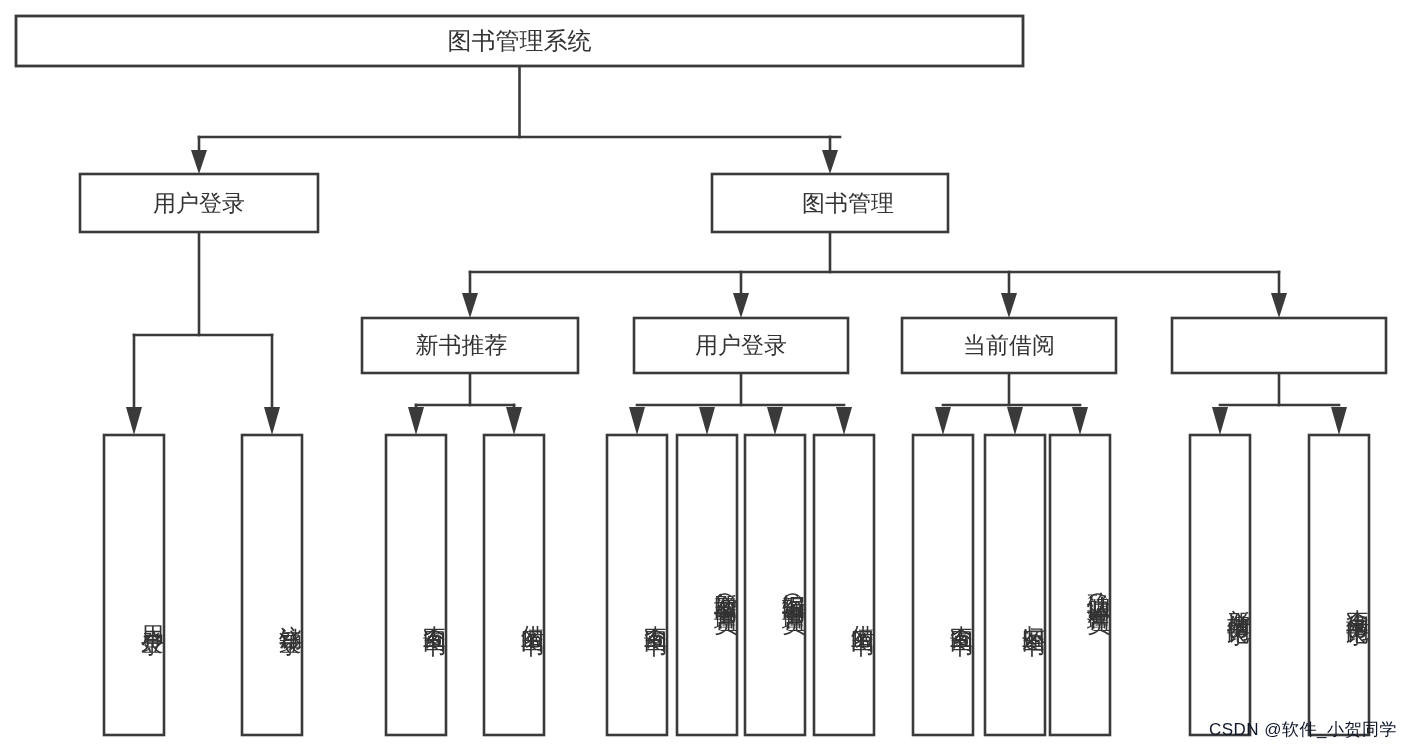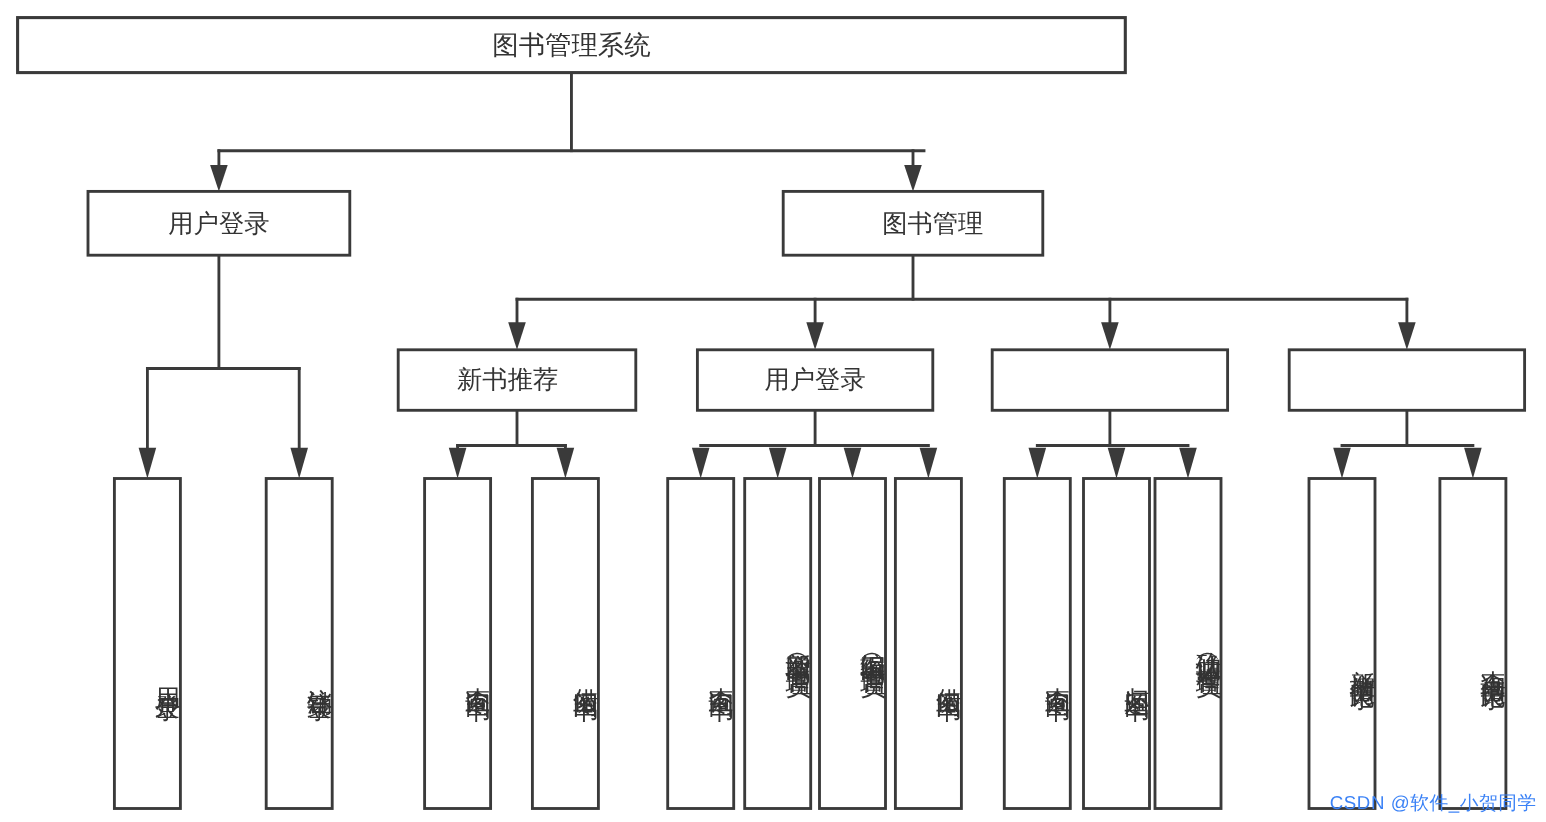--- a/index.html
+++ b/index.html
@@ -68,21 +68,21 @@
     color: #333333;
     white-space: nowrap;
     pointer-events: none;
   }
   .watermark {
     position: absolute;
     right: 8px;
     bottom: 6px;
     font-family: "Liberation Sans", "DejaVu Sans", sans-serif;
     font-size: 17px;
-    color: #3b82f6;
+    color: #0f172a;
     letter-spacing: 0.5px;
     white-space: nowrap;
   }
 </style>
 </head>
 <body>
 
 <div id="diagram-root">
 
   <svg class="diagram" viewBox="0 0 1405 747" xmlns="http://www.w3.org/2000/svg">
@@ -177,20 +177,23 @@
   <div class="hlabel-wrap" style="left:712px; top:174px; width:192px; height:58px; font-size:23px;padding-left:40px;">
     <span>图书管理</span>
   </div>
 
   <div class="hlabel-wrap" style="left:362px; top:318px; width:199px; height:55px; font-size:23px;">
     <span>新书推荐</span>
   </div>
   <div class="hlabel-wrap" style="left:634px; top:318px; width:214px; height:55px; font-size:23px;">
     <span>用户登录</span>
   </div>
+  <div class="hlabel-wrap" style="left:902px; top:318px; width:214px; height:55px; font-size:23px;">
+    <span>当前借阅</span>
+  </div>
 
   <div class="vlabel-wrap" style="left:104px; top:495px; width:60px; height:235px;">
     <span>用户登录</span>
   </div>
   <div class="vlabel-wrap" style="left:242px; top:495px; width:60px; height:235px;">
     <span>注销登录</span>
   </div>
   <div class="vlabel-wrap" style="left:386px; top:495px; width:60px; height:235px;">
     <span>查询图书</span>
   </div>

